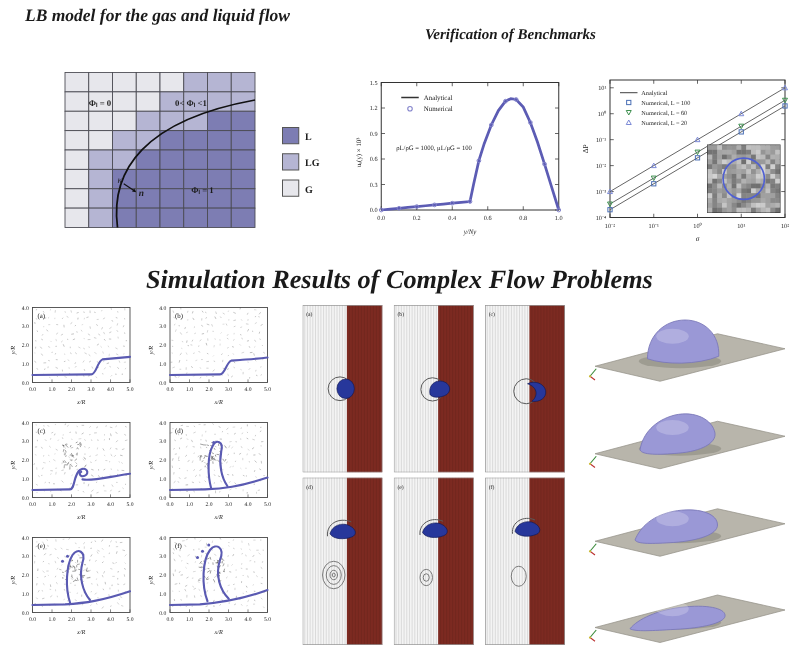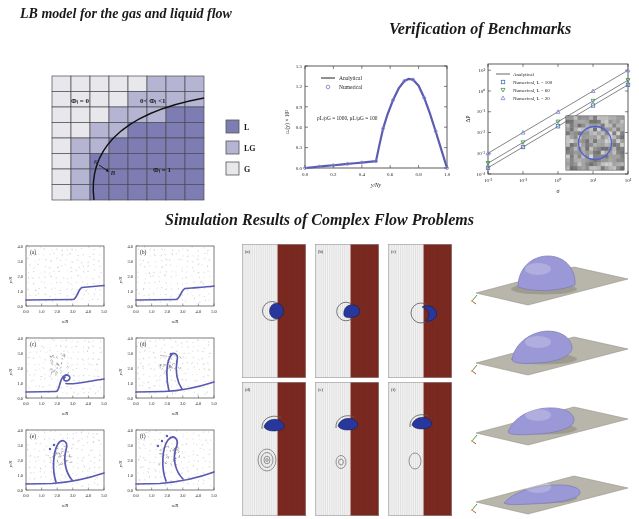--- a/index.html
+++ b/index.html
@@ -1,35 +1,35 @@
 <!DOCTYPE html>
 <html><head>
 <meta charset="utf-8">
 <style>
   html,body{margin:0;padding:0}
   body{width:639px;height:519px;position:relative;background:#fff;overflow:hidden;
        font-family:"Liberation Serif",serif;color:#111}
   .abs{position:absolute}
   .fig-title{font-weight:bold;font-style:italic;color:#1a1a1a}
   #title-left{left:20px;top:4px;width:330px;font-size:14px;line-height:20px}
-  #title-right{left:340px;top:20px;width:280px;font-size:16px;text-align:center}
-  #section-title{left:0;top:211px;width:639px;font-size:16px;text-align:center}
+  #title-right{left:340px;top:20px;width:280px;font-size:12px;text-align:left}
+  #section-title{left:0;top:211px;width:639px;font-size:21px;text-align:center}
   svg text{font-family:"Liberation Serif",serif;fill:#1c1c1c}
   .panel-svg{position:absolute}
 </style>
 </head>
 <body>
 
 <div id="title-left" class="abs fig-title">
   <div>LB model for the gas and liquid flow</div>
 </div>
 <div id="title-right" class="abs fig-title">Verification of Benchmarks</div>
 <div id="section-title" class="abs fig-title">Simulation Results of  Complex Flow Problems</div>
 
-<div id="phase-diagram" class="abs" style="left:50px;top:74px;width:220px;height:142px"><svg width="220" height="142" viewBox="0 0 220 142">
+<div id="phase-diagram" class="abs" style="left:50px;top:56px;width:220px;height:142px"><svg width="220" height="142" viewBox="0 0 220 142">
       <g>
         <rect x="2" y="2" width="19" height="15.5" fill="#e7e7ec" stroke="#4a4a52" stroke-width="0.7"></rect>
         <rect x="21" y="2" width="19" height="15.5" fill="#e7e7ec" stroke="#4a4a52" stroke-width="0.7"></rect>
         <rect x="40" y="2" width="19" height="15.5" fill="#e7e7ec" stroke="#4a4a52" stroke-width="0.7"></rect>
         <rect x="59" y="2" width="19" height="15.5" fill="#e7e7ec" stroke="#4a4a52" stroke-width="0.7"></rect>
         <rect x="78" y="2" width="19" height="15.5" fill="#e7e7ec" stroke="#4a4a52" stroke-width="0.7"></rect>
         <rect x="97" y="2" width="19" height="15.5" fill="#b5b5d3" stroke="#4a4a52" stroke-width="0.7"></rect>
         <rect x="116" y="2" width="19" height="15.5" fill="#b5b5d3" stroke="#4a4a52" stroke-width="0.7"></rect>
         <rect x="135" y="2" width="19" height="15.5" fill="#b5b5d3" stroke="#4a4a52" stroke-width="0.7"></rect>
         <rect x="2" y="17.5" width="19" height="15.5" fill="#e7e7ec" stroke="#4a4a52" stroke-width="0.7"></rect>

